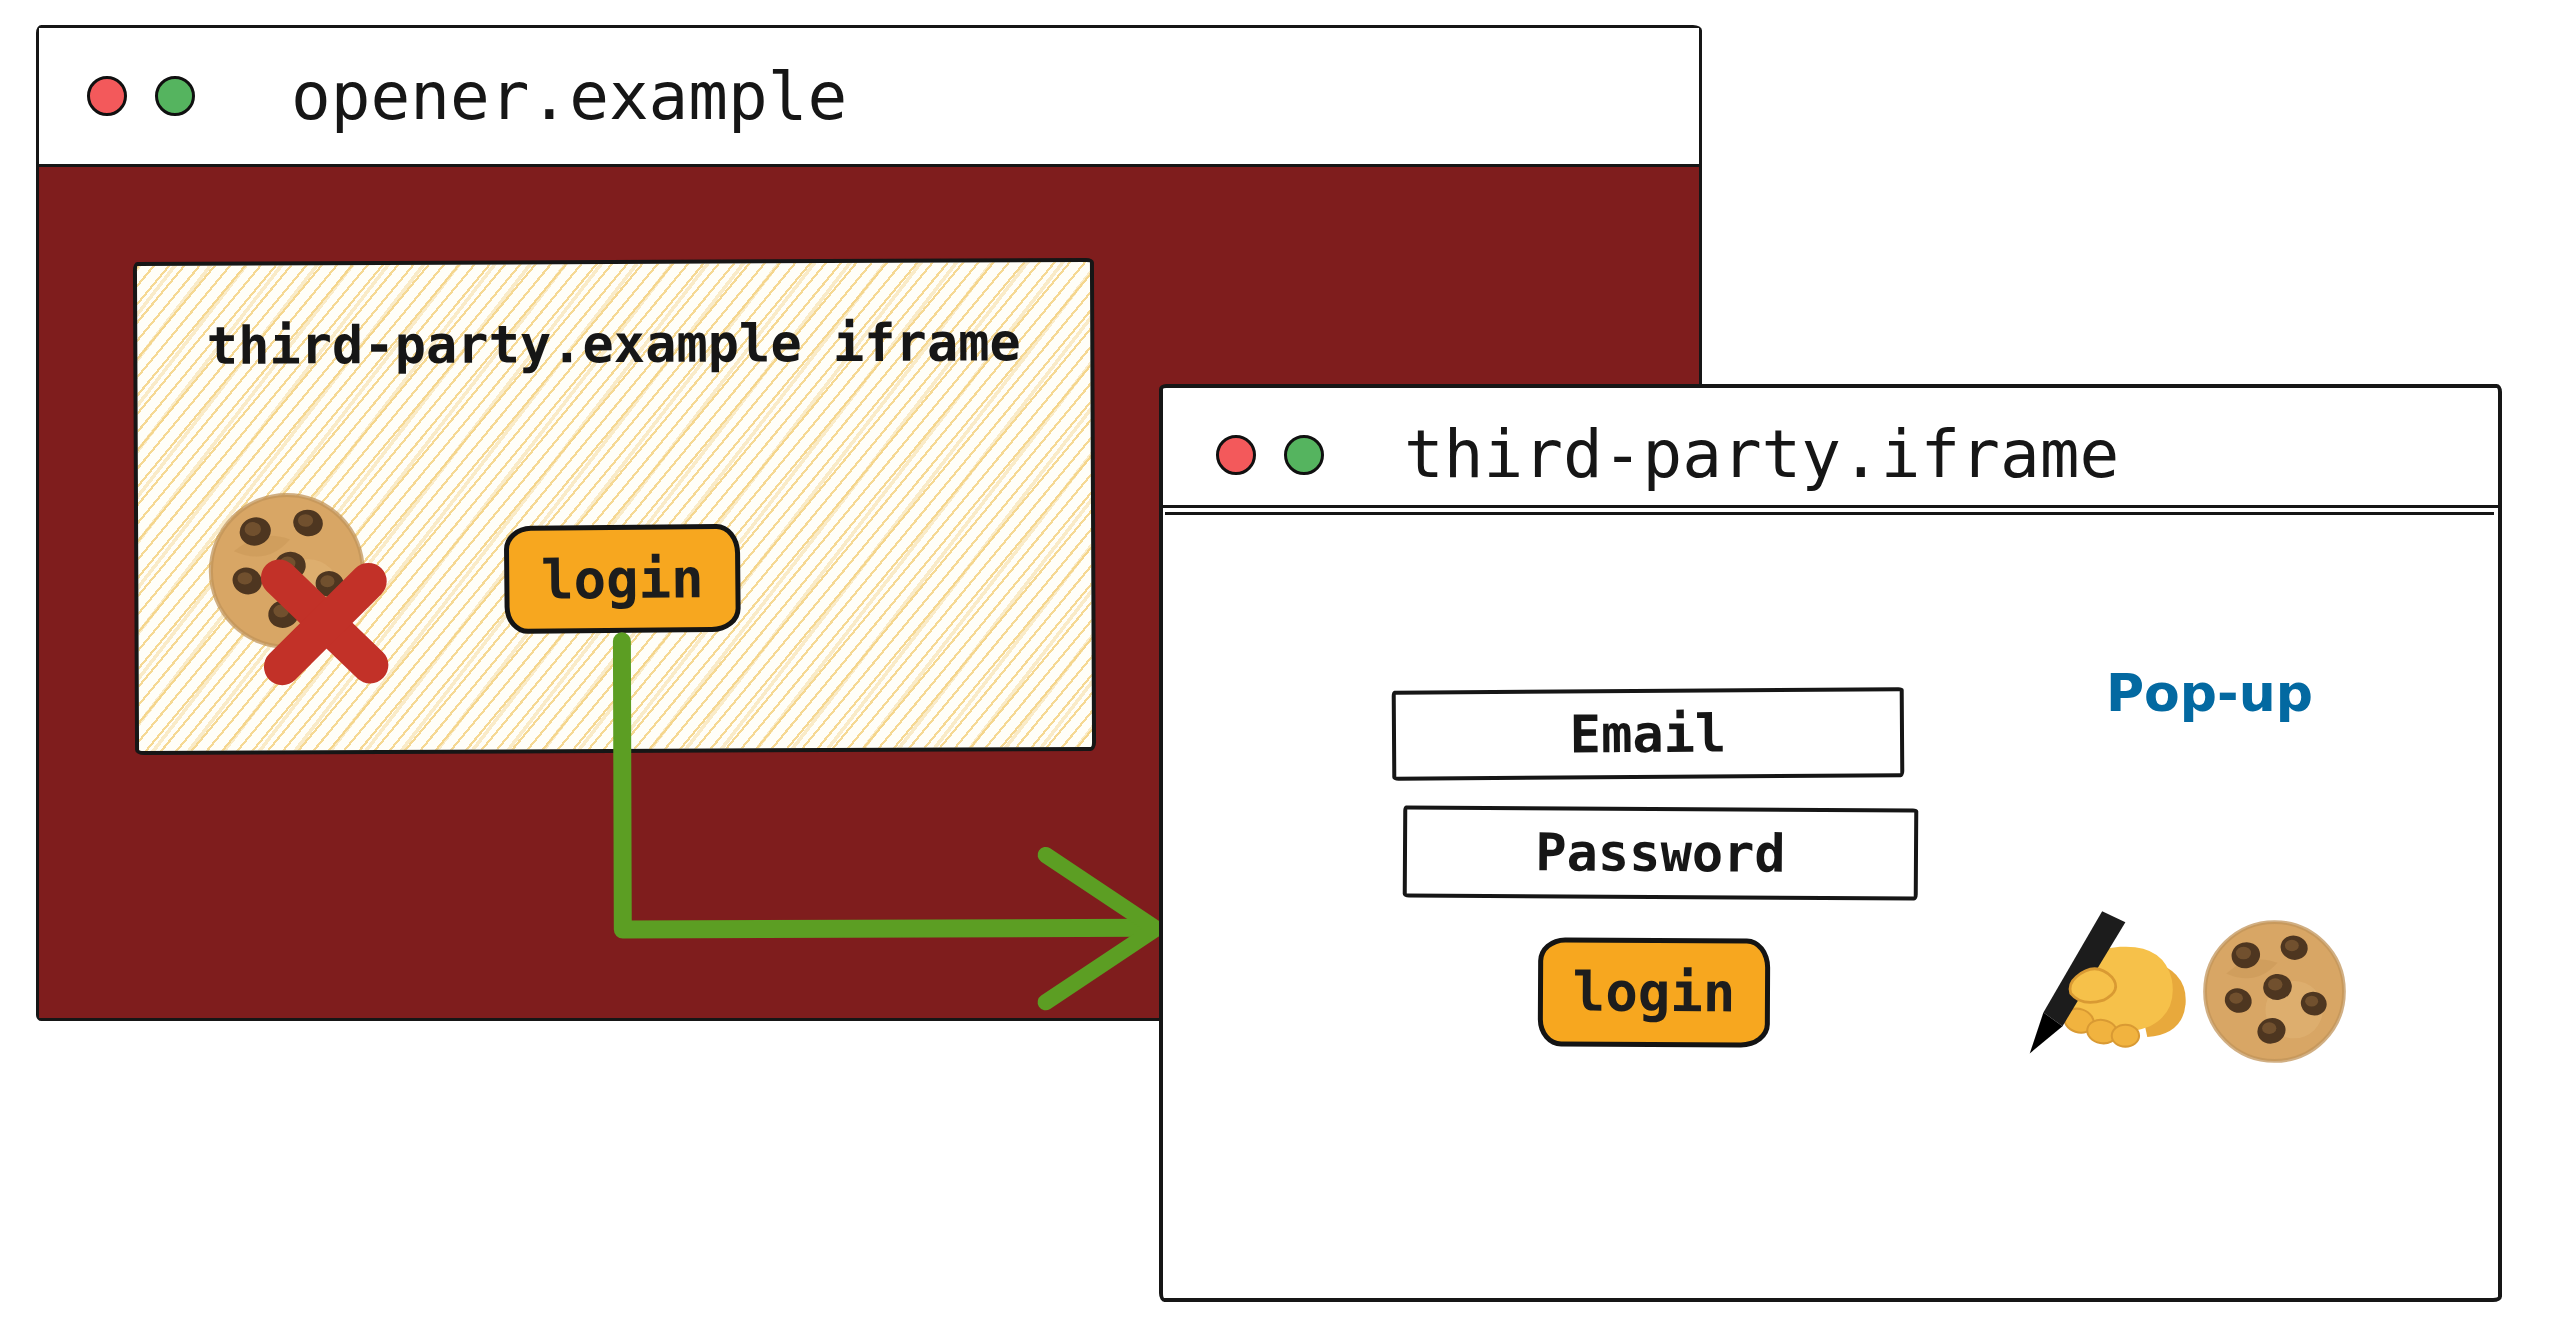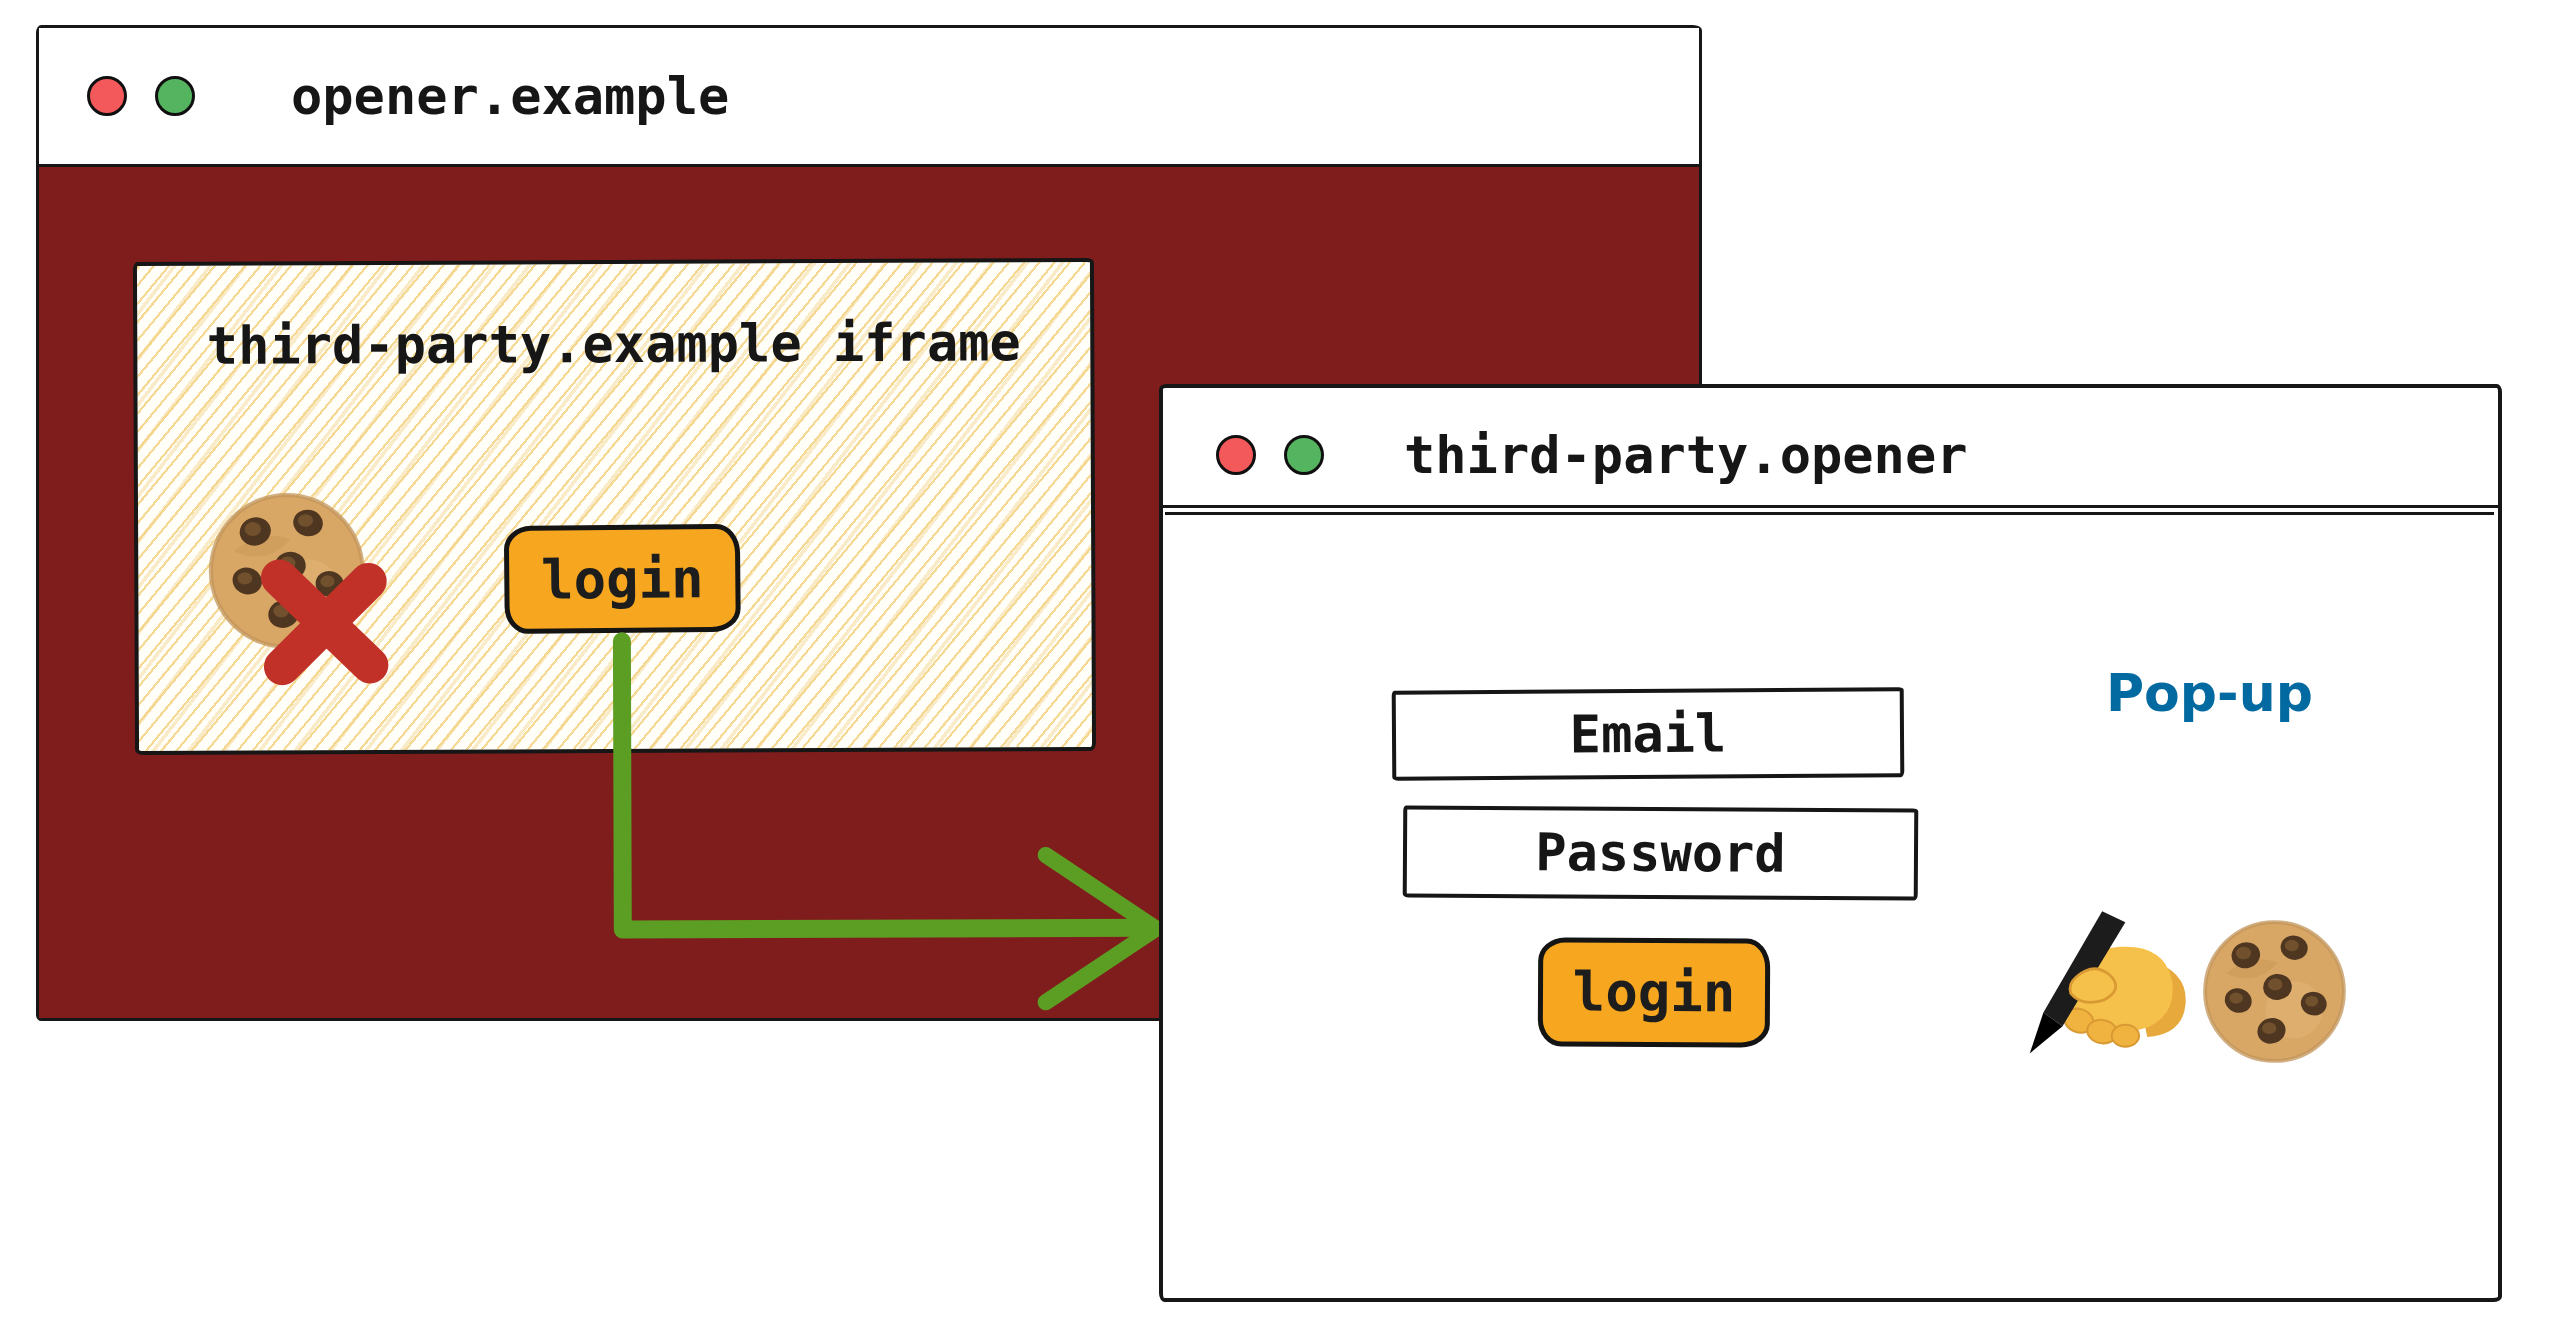--- a/index.html
+++ b/index.html
@@ -25,21 +25,21 @@
     border-radius:7.2px 5.4px 9px 5.4px / 5.4px 8px 5.4px 9px;}
   .titlebar{position:relative;display:flex;align-items:center;border-bottom:3.6px solid #161616;}
   .titlebar-opener{height:136px;background:#ffffff;padding-left:48px;}
   .titlebar-popup{height:120px;padding-left:53px;padding-top:16px;box-sizing:border-box;}
   .titlebar-popup::after{ 
     content:"";position:absolute;left:1.8px;right:3.6px;bottom:-10px;height:2.7px;background:#161616;}
   .dot{width:40px;height:40px;border-radius:50%;border:3.6px solid #101010;box-sizing:border-box;flex:0 0 auto;}
   .dot + .dot{margin-left:28px;}
   .dot-red{background:#F3595B;}
   .dot-green{background:#55B45F;}
-  .window-title{font-weight:700;font-size:52px;letter-spacing:0px;white-space:nowrap;}
+  .window-title{font-weight:400;font-size:66px;letter-spacing:0px;white-space:nowrap;}
   .titlebar-opener .window-title{margin-left:96px;}
   .titlebar-popup .window-title{margin-left:80px;}
   .opener-body{position:relative;width:100%;height:calc(100% - 139px);background:#7f1d1d;}
   .popup-body{position:relative;width:100%;height:calc(100% - 123px);}
   
   .iframe-box{position:absolute;left:95px;top:93px;width:953px;height:485px;
     border:4.5px solid #161616;transform:rotate(-0.25deg);
     border-radius:4.5px 8px 5.4px 9px / 8px 4.5px 9px 5.4px;}
   .iframe-label{margin-top:50px;text-align:center;font-weight:700;font-size:52px;white-space:nowrap;}
   
@@ -110,21 +110,21 @@
 
   <svg class="flow-arrow" viewBox="0 0 700 460" aria-hidden="true">
     <path d="M72 26 L73 347 L656 345" fill="none" stroke="#5C9E23" stroke-width="20" stroke-linecap="round" stroke-linejoin="round"></path>
     <path d="M544 264 L667 346 L544 428" fill="none" stroke="#5C9E23" stroke-width="18" stroke-linecap="round" stroke-linejoin="round"></path>
   </svg>
 
   <section class="window window-popup hatch">
     <header class="titlebar titlebar-popup">
       <span class="dot dot-red"></span>
       <span class="dot dot-green"></span>
-      <span class="window-title">third-party.opener</span>
+      <span class="window-title">third-party.iframe</span>
     </header>
     <div class="popup-body">
 
       <div class="popup-annotation">Pop-up</div>
 
       <div class="field field-email">
         <span>Email</span>
       </div>
       <div class="field field-password">
         <span>Password</span>

